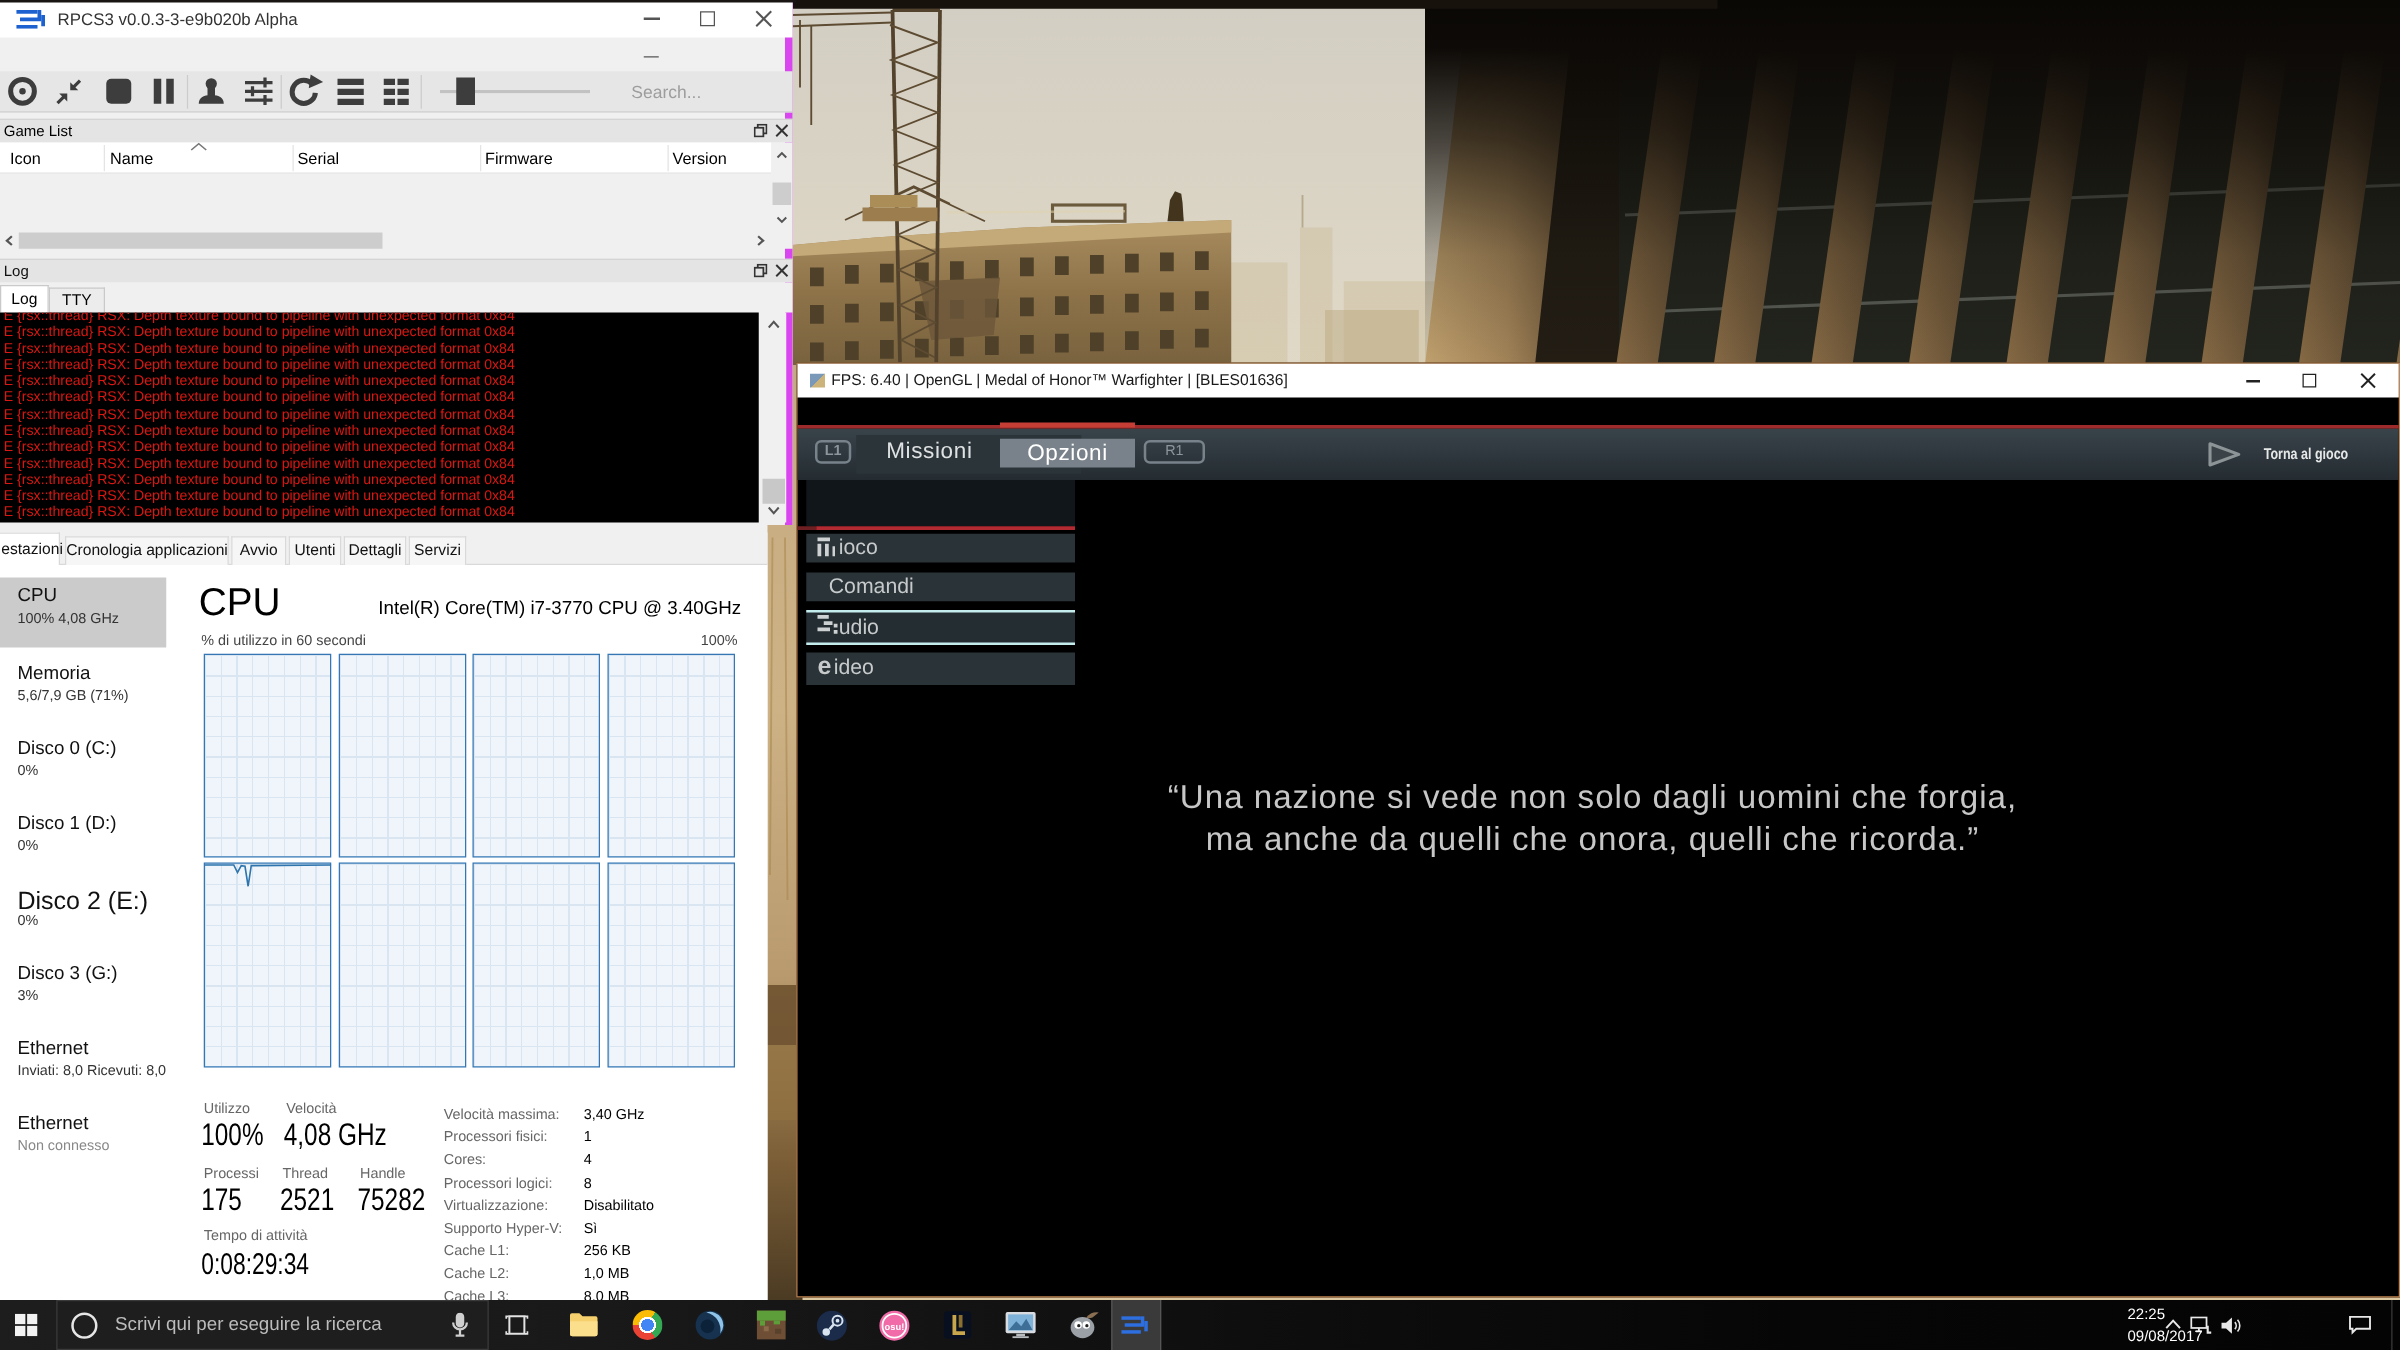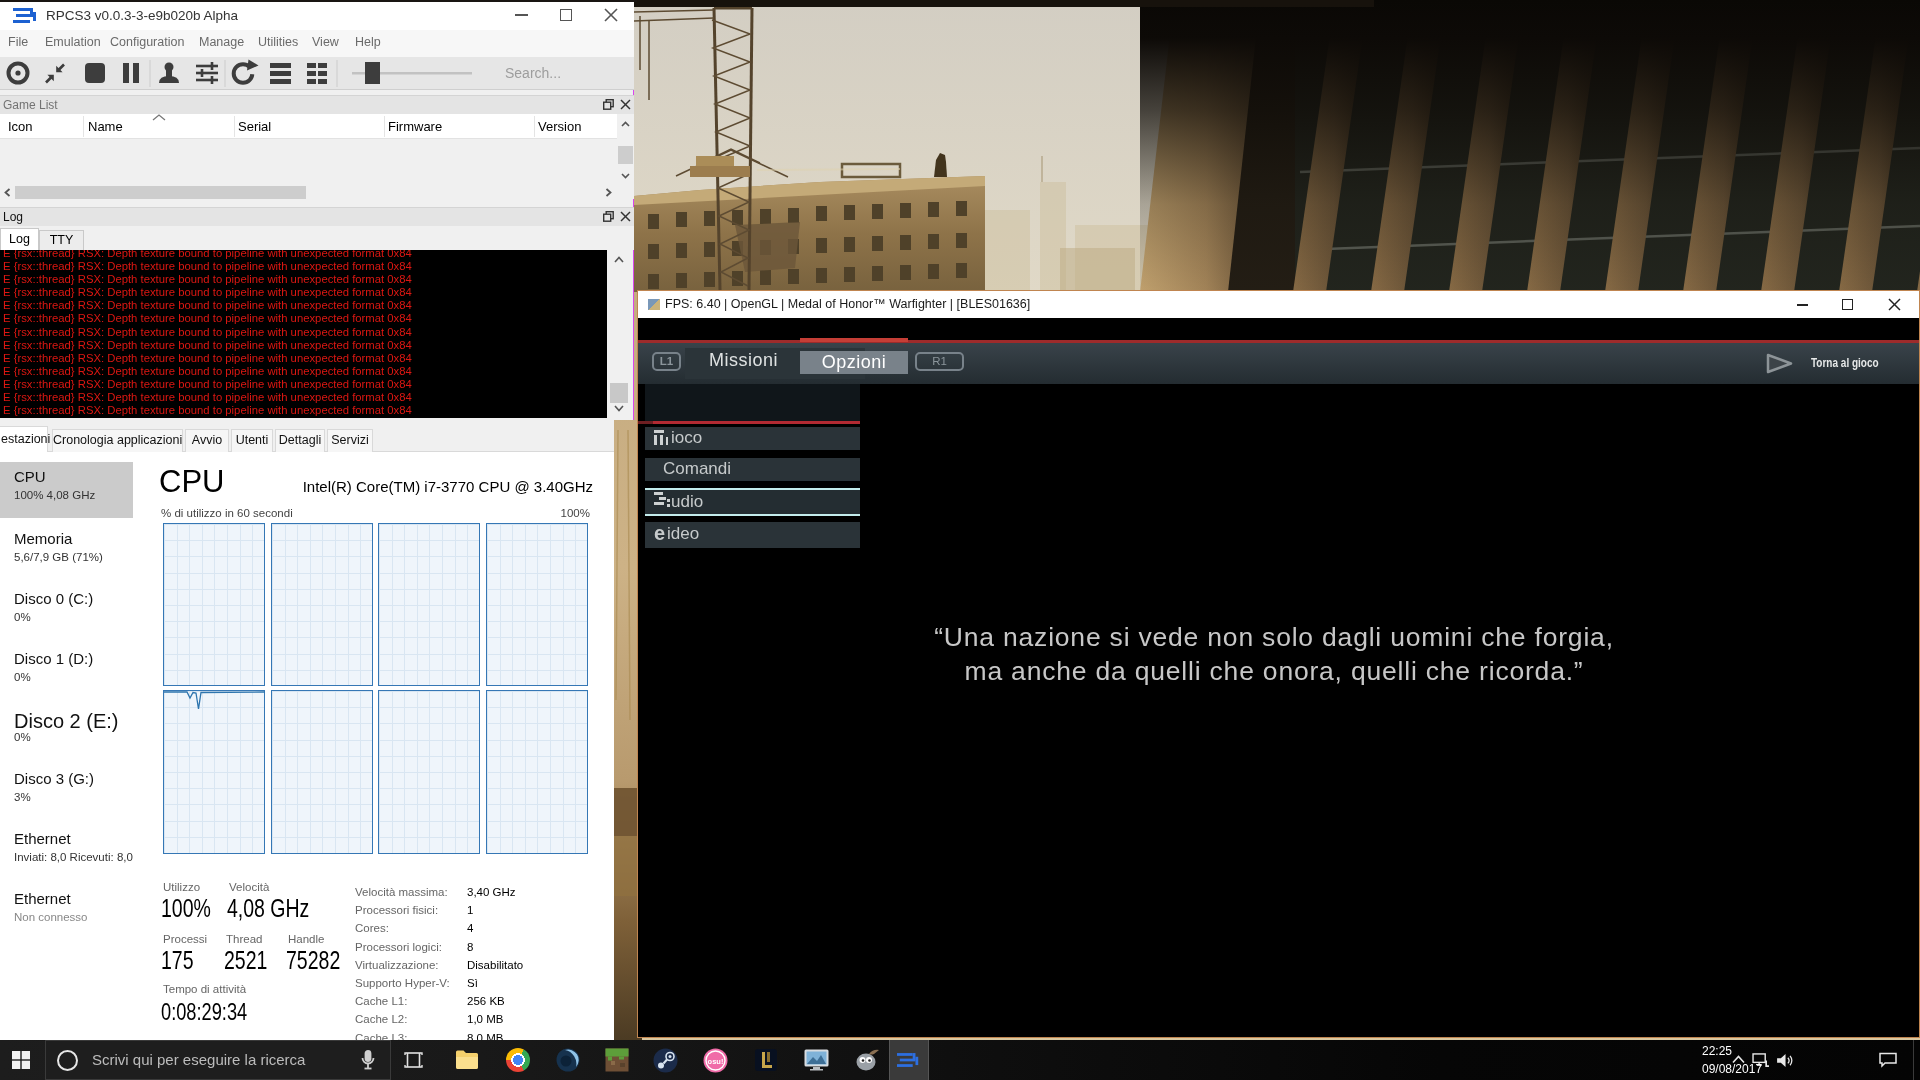--- a/index.html
+++ b/index.html
@@ -157,21 +157,21 @@
 <g stroke="#a8894f" stroke-width="1.5" opacity="0.6">
 <line x1="618" y1="430" x2="616" y2="700"></line>
         <line x1="628" y1="430" x2="630" y2="720"></line>
 </g>
 <rect x="612" y="788" width="26" height="48" fill="#6e5230" opacity="0.9"></rect>
 <rect x="614" y="836" width="24" height="60" fill="#90713f" opacity="0.7"></rect>
 </svg>
 </div>
 
 <div class="abs" style="left:0;top:0;width:637px;height:2px;background:#191512;z-index:5"></div>
-<div class="abs" style="left:0;top:0;width:634px;height:420px;background:#f0f0f0;border-right:1px solid #d946ef">
+<div class="abs" style="left:0;top:0;width:634px;height:420px;background:#f0f0f0;border-right:6px solid #d946ef">
 
  <div class="abs" style="left:0;top:0;width:634px;height:30px;background:#fff">
   <svg class="abs" style="left:13px;top:8px" width="26" height="15" viewBox="0 0 26 15">
    <g fill="#1d61d1">
           <rect x="0" y="0" width="17" height="3"></rect>
           <rect x="3" y="6" width="17" height="3"></rect>
           <rect x="0" y="12" width="17" height="3"></rect>
           <rect x="17" y="0" width="3" height="7"></rect>
           <rect x="20" y="4" width="3" height="9"></rect>
         </g>
@@ -181,29 +181,20 @@
   <div class="abs" style="left:515px;top:14px;width:13px;height:2px;background:#555"></div>
   <div class="abs" style="left:560px;top:9px;width:12px;height:12px;border:1.5px solid #555"></div>
   <svg class="abs" style="left:604px;top:8px" width="14" height="14" viewBox="0 0 14 14">
         <g stroke="#555" stroke-width="1.6">
           <line x1="1" y1="1" x2="13" y2="13"></line>
           <line x1="13" y1="1" x2="1" y2="13"></line>
         </g>
       </svg>
  </div>
 
- <div class="abs" style="left:0;top:30px;width:634px;height:27px;background:#f7f7f7;font-size:12.5px;color:#6a6a6a">
-  <span class="abs" style="left:8px;top:5px">File</span>
-  <span class="abs" style="left:45px;top:5px">Emulation</span>
-  <span class="abs" style="left:110px;top:5px">Configuration</span>
-  <span class="abs" style="left:199px;top:5px">Manage</span>
-  <span class="abs" style="left:258px;top:5px">Utilities</span>
-  <span class="abs" style="left:312px;top:5px">View</span>
-  <span class="abs" style="left:355px;top:5px">Help</span>
- </div>
 
  <div class="abs" style="left:0;top:57px;width:634px;height:33px;background:#e6e6e6;border-bottom:1px solid #cfcfcf">
   <svg class="abs" style="left:0;top:0" width="634" height="33" viewBox="0 0 634 33">
    <g fill="#3d3d3d">
     <circle cx="18" cy="16" r="9.5" fill="none" stroke="#3d3d3d" stroke-width="4"></circle>
     <circle cx="18" cy="16" r="2.6"></circle>
     <g stroke="#3d3d3d" stroke-width="2.6">
      <line x1="64" y1="7.5" x2="58" y2="13.5"></line>
             <line x1="46" y1="25.5" x2="52" y2="19.5"></line>
     </g>
@@ -241,21 +232,21 @@
           <line x1="225" y1="3" x2="225" y2="30"></line>
           <line x1="337" y1="3" x2="337" y2="30"></line>
         </g>
    <rect x="352" y="15" width="120" height="2.5" fill="#c2c2c2"></rect>
    <rect x="365" y="5" width="15" height="22" fill="#3d3d3d"></rect>
    <text x="505" y="21" font-size="14" fill="#9d9d9d" font-family="Liberation Sans">Search...</text>
   </svg>
  </div>
 
  <div class="abs" style="left:0;top:95px;width:634px;height:19px;background:#e4e4e4;border-top:1px solid #d4d4d4">
-  <span class="abs" style="left:3px;top:2px;font-size:12px;color:#737373">Game List</span>
+  <span class="abs" style="left:3px;top:2px;font-size:12px;color:#000000">Game List</span>
   <svg class="abs" style="left:603px;top:3px" width="11" height="11" viewBox="0 0 11 11">
         <g fill="none" stroke="#333" stroke-width="1.4">
           <rect x="3.2" y="0.7" width="7" height="7"></rect>
           <rect x="0.7" y="3.2" width="7" height="7" fill="#e4e4e4"></rect>
         </g>
       </svg>
   <svg class="abs" style="left:620px;top:3px" width="11" height="11" viewBox="0 0 11 11">
         <g stroke="#333" stroke-width="1.5">
           <line x1="1" y1="1" x2="10" y2="10"></line>
           <line x1="10" y1="1" x2="1" y2="10"></line>

